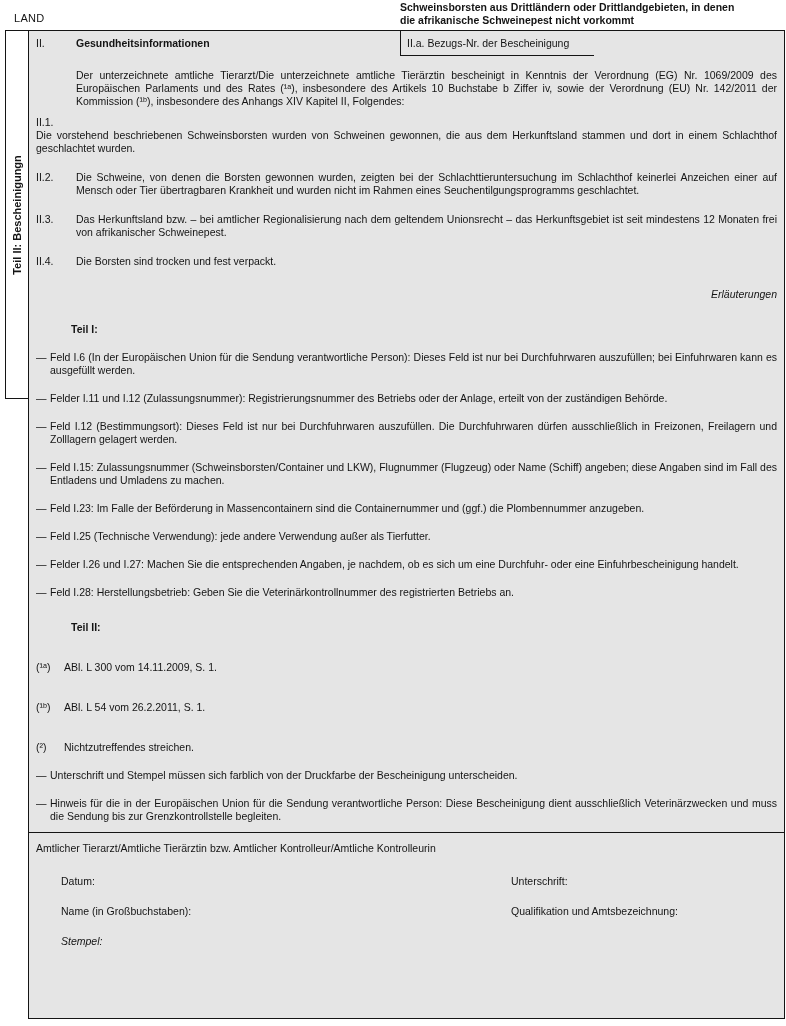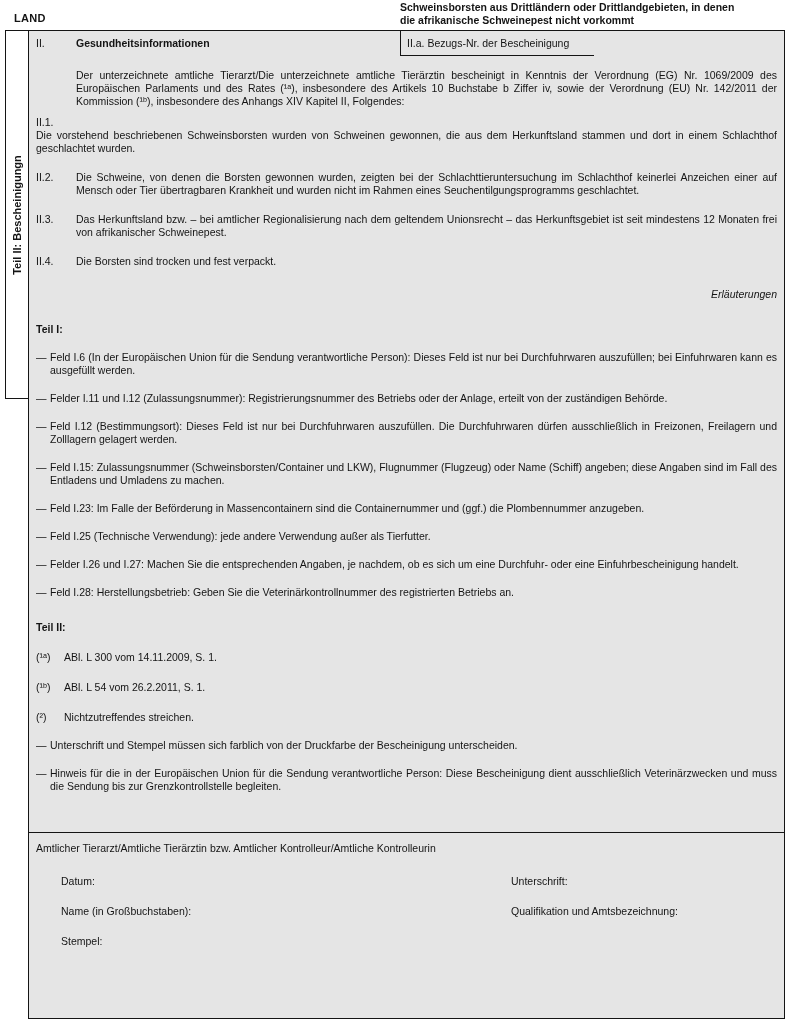--- a/index.html
+++ b/index.html
@@ -8,21 +8,21 @@
     width:786px; height:1026px;
     font-family:"Liberation Sans","DejaVu Sans",sans-serif;
     color:#141414;
     -webkit-font-smoothing:antialiased;
   }
   .page { position:relative; width:786px; height:1026px; background:#fff; overflow:hidden; }
 
   
   .land {
     position:absolute; left:14px; top:12px;
-    font-size:11px; font-weight:bold; letter-spacing:.3px;
+    font-size:11px; font-weight:normal; letter-spacing:.3px;
   }
   .doc-title {
     position:absolute; left:400px; top:1px; width:382px;
     font-size:10.5px; font-weight:bold; line-height:13px; text-align:justify;
   }
 
   
   .side-box {
     position:absolute; left:5px; top:30px; width:24px; height:369px;
     border:1.5px solid #141414; background:#fff;
@@ -57,41 +57,41 @@
   
   .content { padding:0 7px; font-size:10.5px; line-height:13px; }
   .intro { margin:13px 0 0 40px; text-align:justify; }
 
   .item { display:flex; margin-top:16px; }
   .item:first-of-type { margin-top:8px;flex-direction:column; }
   .item .no { flex:none; width:40px; }
   .item .txt { flex:1; text-align:justify; }
 
   .notes-h { margin-top:20px; font-style:italic;text-align:right; }
-  .part-h { margin-top:22px; font-weight:bold; }
+  .part-h { margin-top:22px; font-weight:bold;margin-left:35px; }
 
   .bullet { display:flex; margin-top:15px; }
   .bullet .dash { flex:none; width:14px; }
   .bullet .txt { flex:1; text-align:justify; }
 
-  .footnote { display:flex; margin-top:17px; }
+  .footnote { display:flex; margin-top:27px; }
   .footnote .fmark { flex:none; width:28px; }
   .footnote .txt { flex:1; }
 
   
   .sig-section {
     position:absolute; left:0; right:0; top:800.5px; bottom:0;
     border-top:1.5px solid #141414;
     padding:9px 7px 0 7px; font-size:10.5px; line-height:13px;
   }
   .sig-heading { }
   .sig-row { position:relative; margin-left:25px; }
   .sig-row.r1 { margin-top:17px; }
   .sig-row.r2 { margin-top:20px; }
-  .sig-row.r3 { margin-top:17px; }
+  .sig-row.r3 { margin-top:17px;font-style:italic; }
   .sig-right { position:absolute; left:450px; top:0; }
 </style>
 </head>
 <body>
 
 <div class="page">
 
   <div class="land">LAND</div>
 
   <div class="doc-title">

